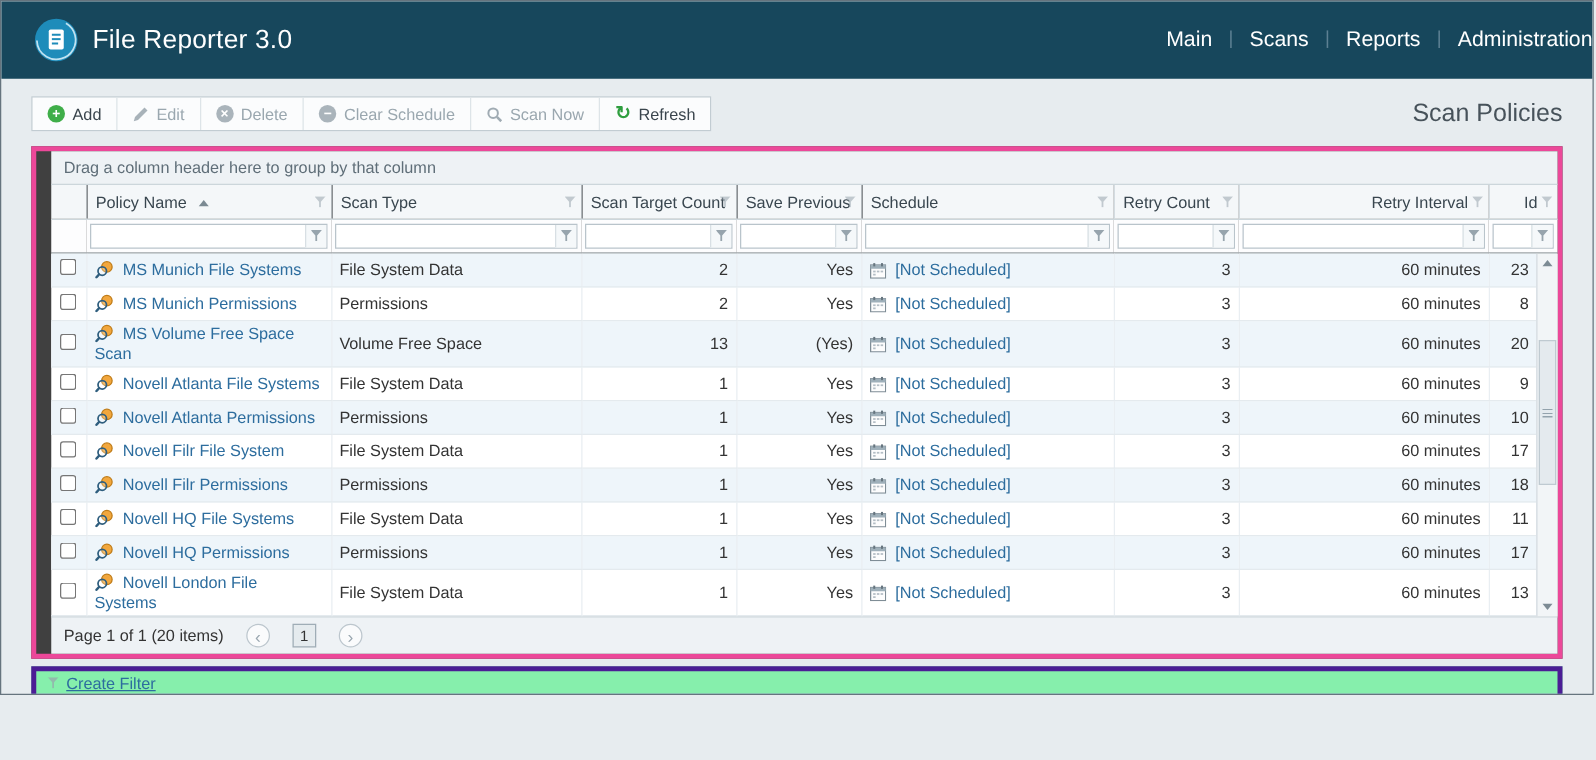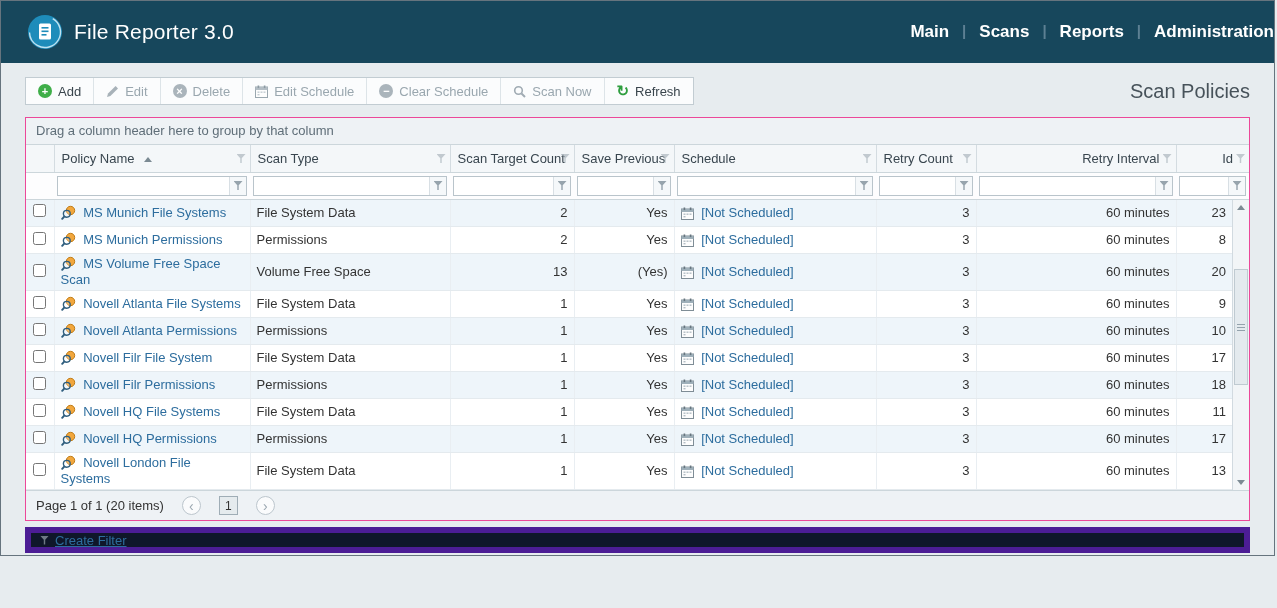--- a/index.html
+++ b/index.html
@@ -5,21 +5,21 @@
   * { margin:0; padding:0; box-sizing:border-box; }
   html,body { width:1277px; height:608px; overflow:hidden; }
   body { font-family:"Liberation Sans", sans-serif; background:#e7ecef; }
   .app { width:1275px; height:556px; border:1px solid #66747e; background:#e7ecef; overflow:hidden; }
 
   
   .app-header { height:62px; background:#17475c; display:flex; align-items:center; }
   .brand { flex:1 1 0; display:flex; align-items:center; gap:11px; padding-left:26px; }
   .logo { width:36px; height:36px; display:inline-flex; }
   .app-title { color:#ffffff; font-size:21px; font-weight:400; letter-spacing:.2px; }
-  .main-nav { flex:0 0 auto; display:flex; align-items:flex-start; gap:13px;font-weight:bold; }
+  .main-nav { flex:0 0 auto; display:flex; align-items:flex-start; gap:13px; }
   .nav-item { color:#ffffff; font-size:17px; text-decoration:none; cursor:pointer; }
   .nav-sep::before { content:"|"; color:#5d8093; font-size:15px; }
   .user-area { flex:1 1 0; text-align:right; padding-right:22px; }
   .user-name { color:#ffffff; font-size:13px; line-height:17px; }
   .logout { color:#e9f0f4; font-size:13px; text-decoration:underline; }
 
   
   .toolbar-row { margin:14px 24px 0 24px; display:flex; justify-content:space-between; align-items:center; }
   .btn-strip { display:flex; background:#fbfcfd; border:1px solid #c2ccd2; }
   .tb-btn { display:flex; align-items:center; gap:6px; height:26px; padding:0 12px;
@@ -33,21 +33,21 @@
   .ic-add { background:#3fae49; }
   .ic-add::before { content:"+"; }
   .ic-del { background:#aab4bb; }
   .ic-del::before { content:"\00d7"; }
   .ic-clear { background:#aab4bb; }
   .ic-clear::before { content:"\2212"; }
   .ic-refresh::before { content:"\21bb"; color:#2f9e3f; font-size:15px; font-weight:bold; line-height:14px; }
   .page-title { font-size:20px; font-weight:400; color:#47525a; }
 
   
-  .grid-box { margin:12px 24px 0 24px; border:1px solid #ec4899; background:#404040; }
+  .grid-box { margin:12px 24px 0 24px; border:4px solid #ec4899; background:#404040;padding-left:12px; }
   .group-hint { height:27px; line-height:26px; padding-left:10px; background:#eef2f5;
                 border-bottom:1px solid #ccd6db; color:#5f6e78; font-size:13px; }
   table { border-collapse:collapse; table-layout:fixed; }
   .head-table { width:100%; }
   .co-check { width:28px; } .co-policy { width:196px; } .co-type { width:200px; }
   .co-count { width:124px; } .co-prev { width:100px; } .co-sched { width:202px; }
   .co-retry { width:100px; } .co-interval { width:200px; } .co-id { width:auto; }
 
   th { height:27px; background:#f4f7f9; border-right:1px solid #d4dce1; border-bottom:1px solid #ccd6db;
        font-weight:400; font-size:13px; color:#39464f; text-align:left; padding:0 16px 0 7px;
@@ -99,21 +99,21 @@
   .pager { height:30px; border-top:1px solid #ccd6db; background:#eef2f5; display:flex; align-items:center;
            gap:18px; padding:0 10px; font-size:13px; color:#333; }
   .pg-circle { width:19px; height:19px; border-radius:50%; border:1px solid #bcc6cd;
                background:#fafbfc; color:#9aa7b0; display:inline-flex; align-items:center;
                justify-content:center; font-size:14px; line-height:1; }
   .chev-l::before { content:"\2039"; } .chev-r::before { content:"\203a"; }
   .pg-current { width:19px; height:19px; border:1px solid #9fadb6; background:#e5ebee; color:#333;
                 display:inline-flex; align-items:center; justify-content:center; font-size:12px; cursor:pointer; }
 
   
-  .create-filter-bar { margin:6px 24px 0 24px; border:6px solid #4c1d95; background:#0f172a; height:26px;
+  .create-filter-bar { margin:6px 24px 0 24px; border:4px solid #4c1d95; background:#86efac; height:26px;
                        display:flex; align-items:center; gap:6px; padding:0 9px; }
   .cf-funnel { opacity:.7; }
   .cf-link { color:#2d6d9e; font-size:13px; text-decoration:underline; }
 
   .copyright { text-align:right; margin-top:16px; color:#88939b; font-size:13px; }
 </style>
 </head>
 <body>
 
 <div class="app">
@@ -153,35 +153,20 @@
         <span class="ic">
           <svg width="13" height="13" viewBox="0 0 13 13">
               <path d="M1 12l1-3.4L9.6 1 12 3.4 4.4 11 1 12z" fill="#a8b2b9"></path>
             </svg>
         </span>
         <span>Edit</span>
       </button>
       <button class="tb-btn disabled">
         <span class="ic ic-circle ic-del"></span>
         <span>Delete</span>
-      </button>
-      <button class="tb-btn disabled">
-        <span class="ic">
-          <svg width="13" height="13" viewBox="0 0 13 13">
-            <rect x="0.5" y="2" width="12" height="10.5" fill="#fdfdfd" stroke="#9aa7af"></rect>
-            <rect x="0.5" y="2" width="12" height="3" fill="#b4bec5"></rect>
-            <rect x="2.6" y="0.5" width="1.6" height="2.6" fill="#8d9aa3"></rect>
-            <rect x="8.8" y="0.5" width="1.6" height="2.6" fill="#8d9aa3"></rect>
-            <rect x="2.5" y="6.5" width="2" height="1.4" fill="#c3ccd2"></rect>
-            <rect x="5.5" y="6.5" width="2" height="1.4" fill="#c3ccd2"></rect>
-            <rect x="8.5" y="6.5" width="2" height="1.4" fill="#c3ccd2"></rect>
-            <rect x="2.5" y="9" width="2" height="1.4" fill="#c3ccd2"></rect>
-          </svg>
-        </span>
-        <span>Edit Schedule</span>
       </button>
       <button class="tb-btn disabled">
         <span class="ic ic-circle ic-clear"></span>
         <span>Clear Schedule</span>
       </button>
       <button class="tb-btn disabled">
         <span class="ic">
           <svg width="13" height="13" viewBox="0 0 13 13">
             <circle cx="5.5" cy="5.5" r="3.8" fill="none" stroke="#a0abb3" stroke-width="1.6"></circle>
             <line x1="8.5" y1="8.5" x2="12" y2="12" stroke="#a0abb3" stroke-width="2"></line>

